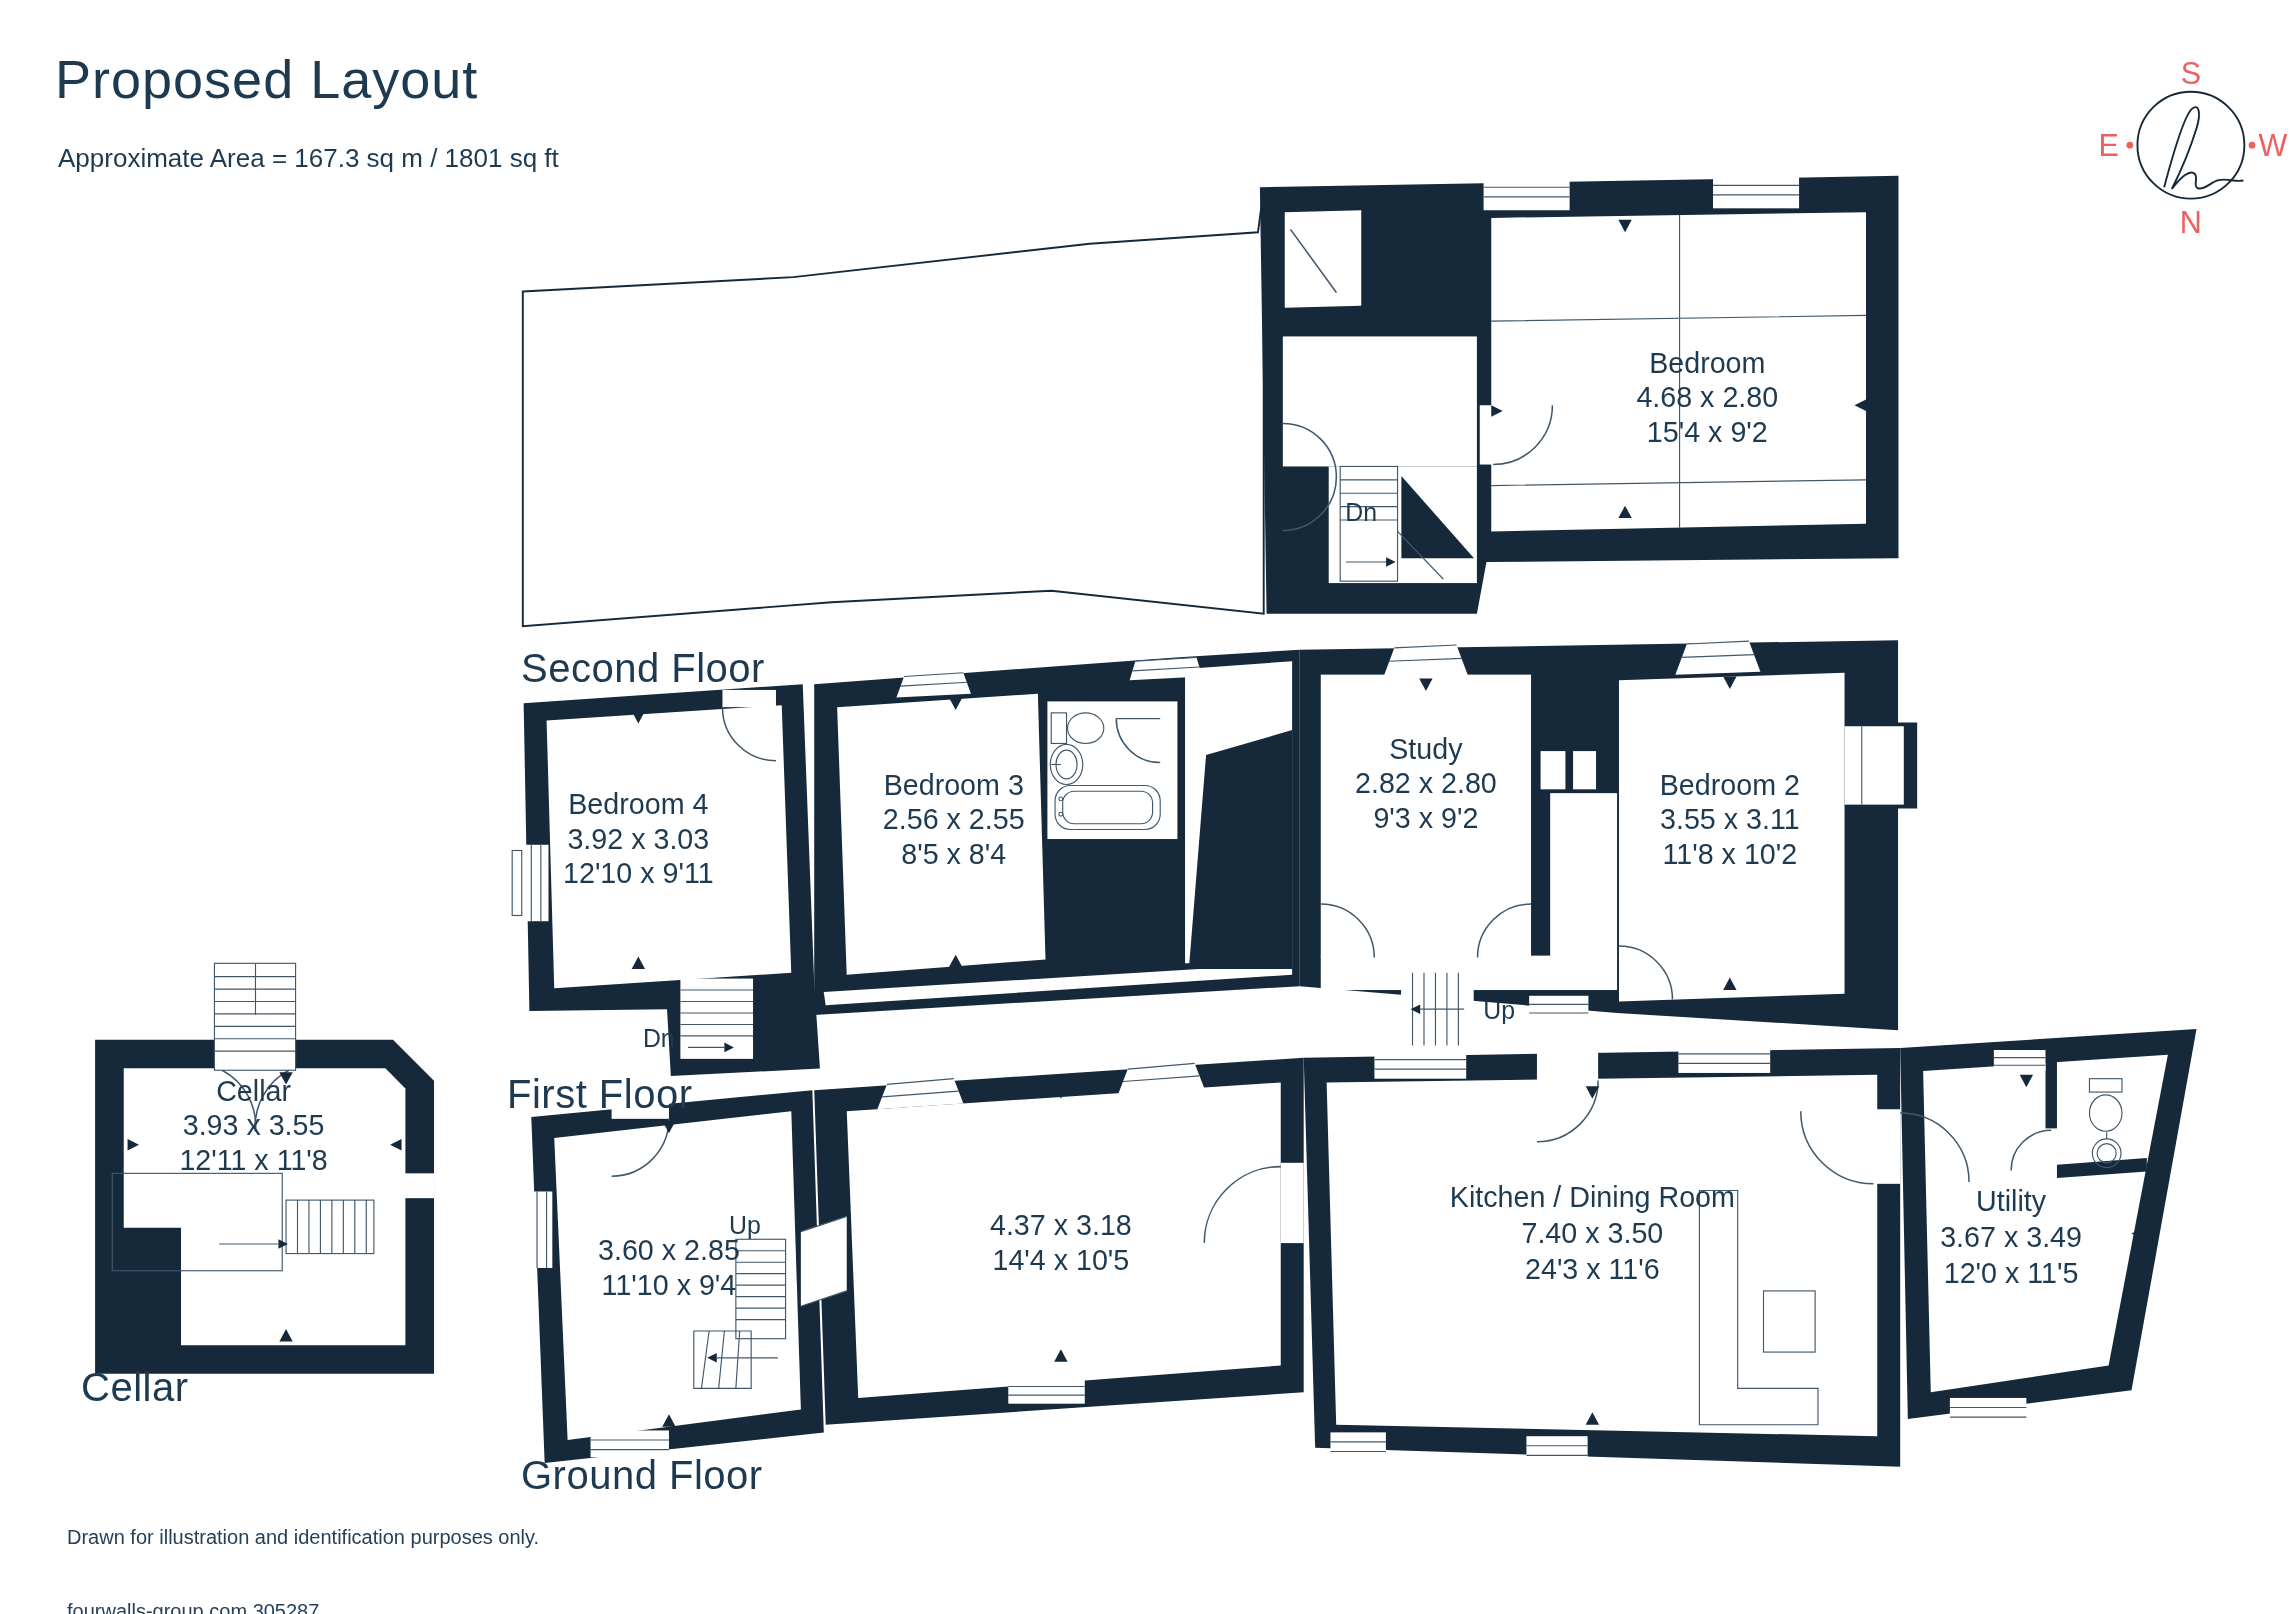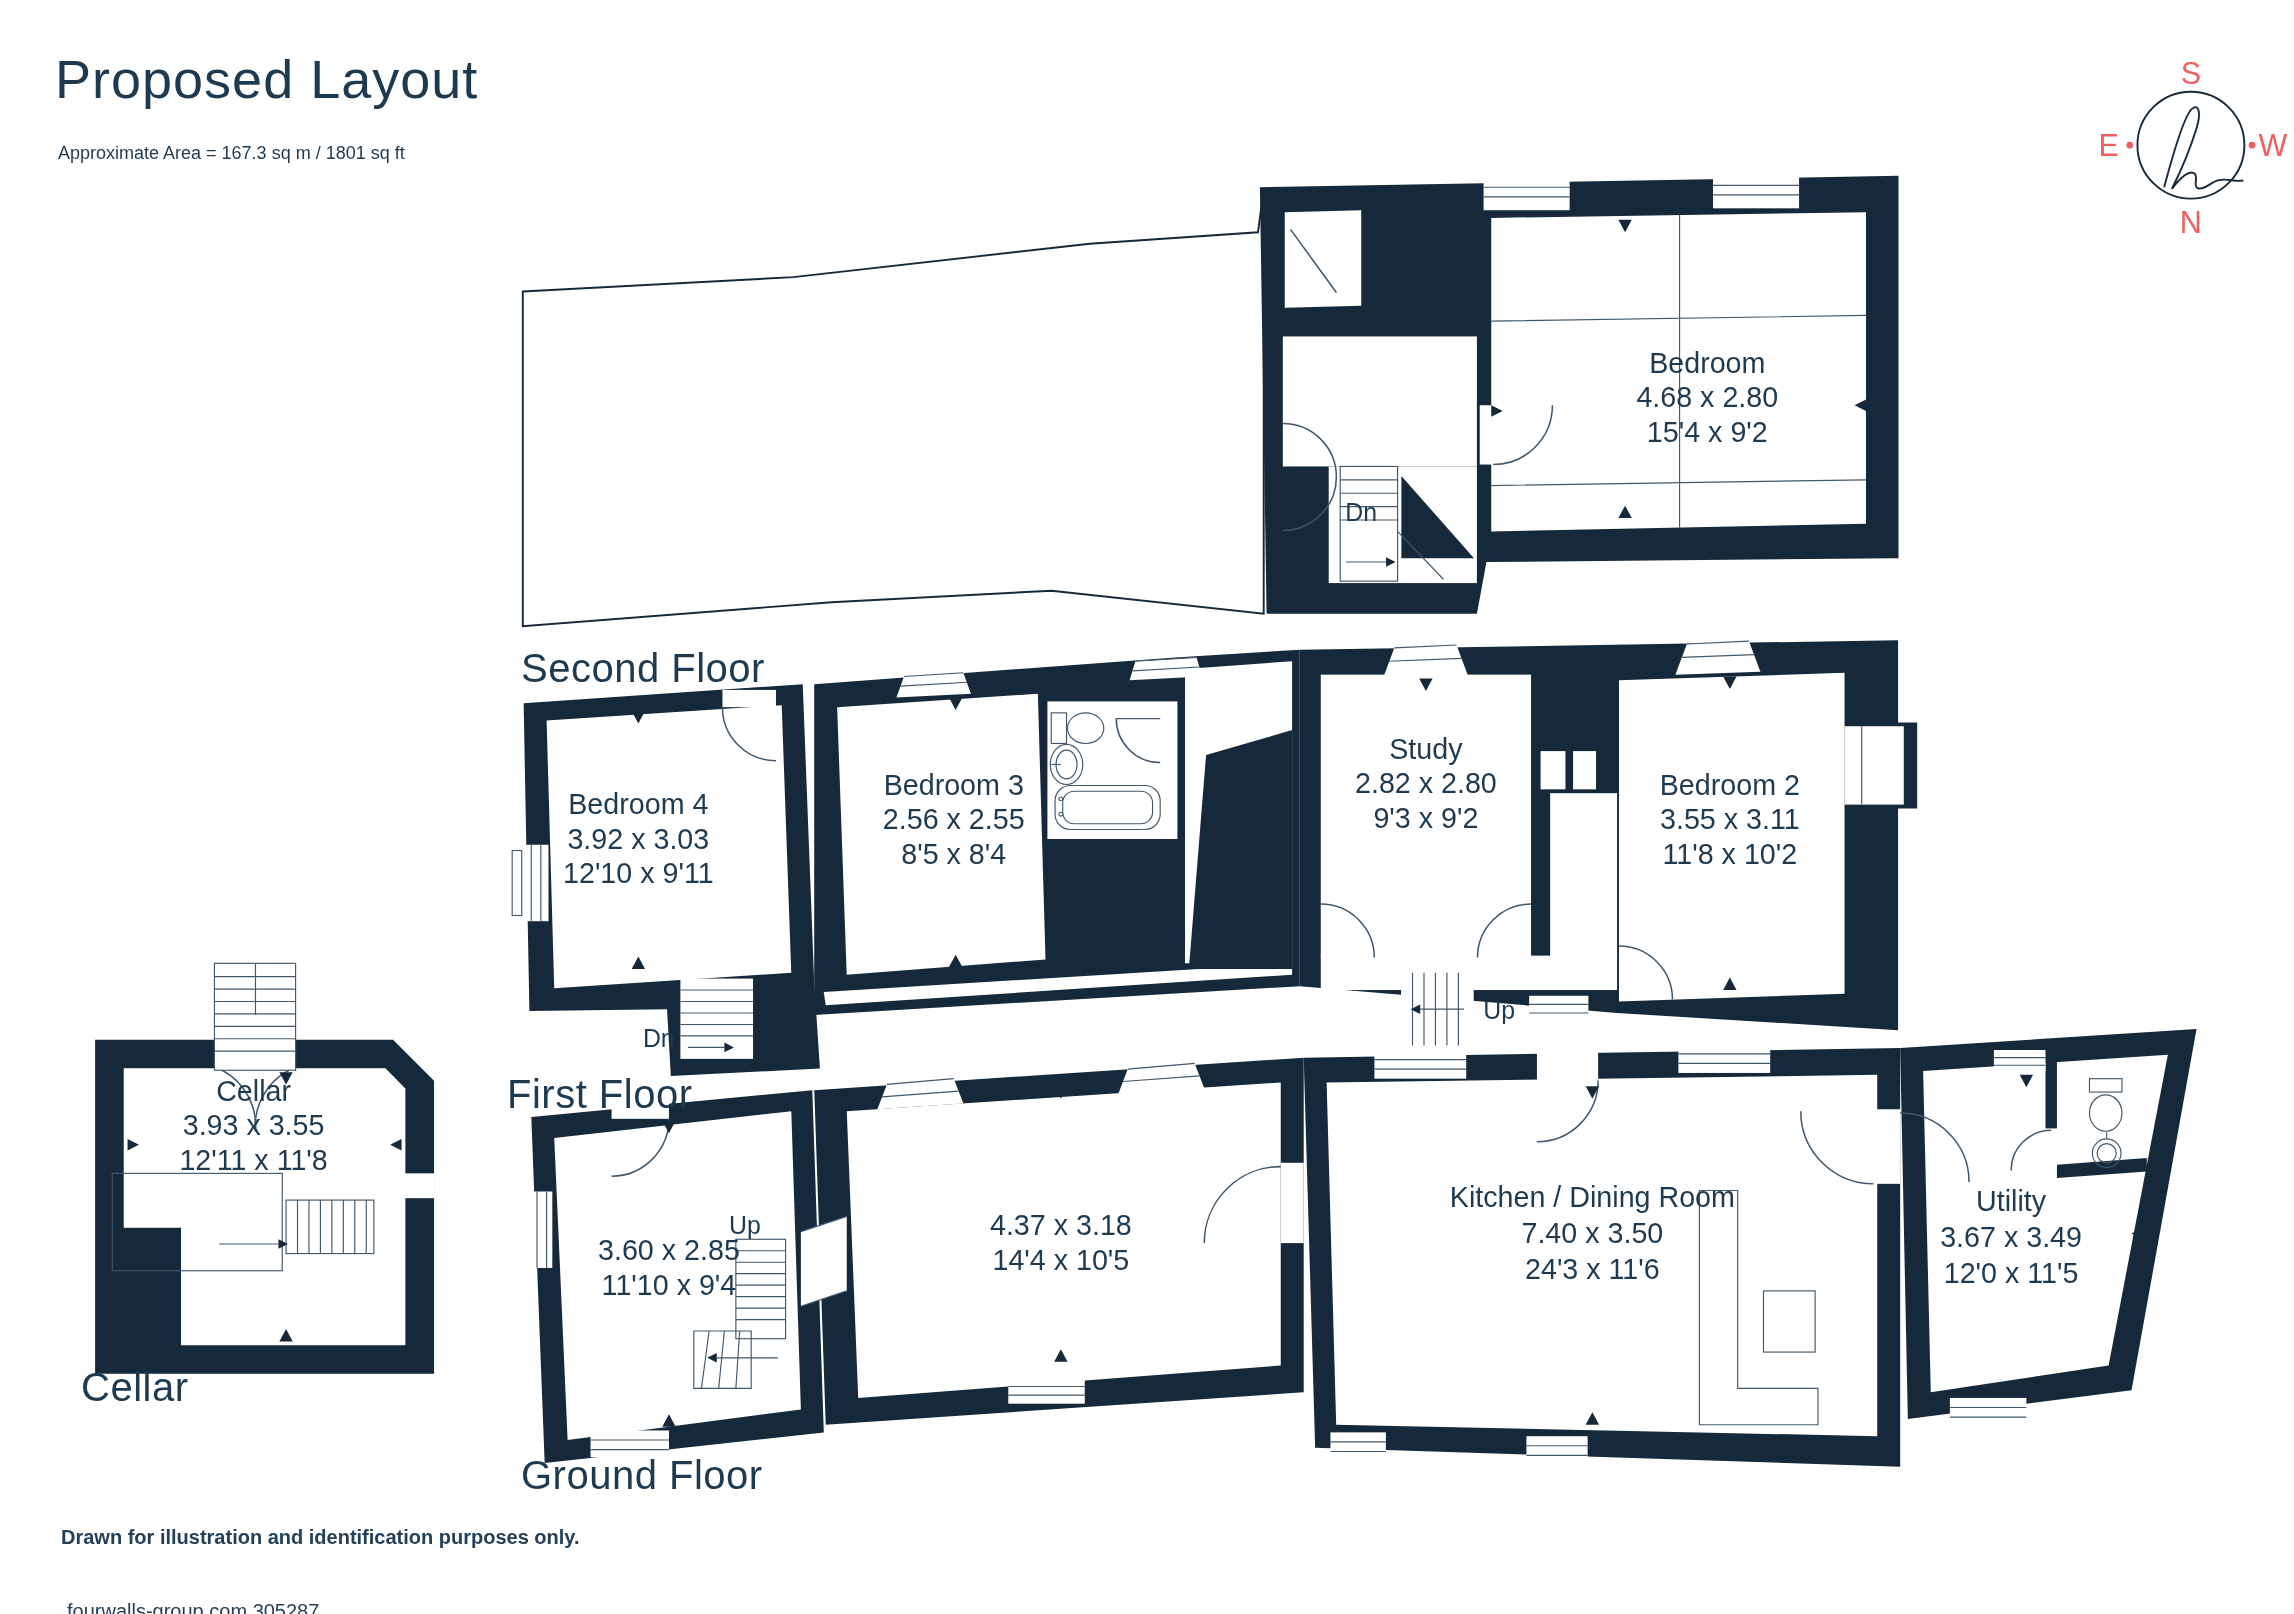--- a/index.html
+++ b/index.html
@@ -2,28 +2,28 @@
 <html><head>
 <meta charset="utf-8">
 <style>
   html,body{margin:0;padding:0;}
   body{
     width:2294px;height:1614px;position:relative;background:#ffffff;
     font-family:"Liberation Sans", sans-serif;color:#1E3A51;overflow:hidden;
   }
   .abs{position:absolute;}
   #page-title{left:55px;top:48px;font-size:54px;letter-spacing:1px;}
-  #page-subtitle{left:58px;top:143px;font-size:18px;}
+  #page-subtitle{left:58px;top:143px;font-size:26px;}
   .floor-label{font-size:40px;letter-spacing:0.5px;}
   #label-second{left:521px;top:646px;}
   #label-first{left:507px;top:1044px;margin-top:28px;}
   #label-ground{left:521px;top:1453px;}
   #label-cellar{left:81px;top:1365px;}
   .footer-line{font-size:20px;color:#25415a;}
-  #footer-1{left:61px;top:1526px;font-weight:bold;}
+  #footer-1{left:67px;top:1526px;}
   #footer-2{left:67px;top:1600px;}
   svg{position:absolute;overflow:visible;}
   .w{fill:#16293A;stroke:none;}
   .r{fill:#ffffff;stroke:none;}
   .ln{stroke:#41586C;stroke-width:1.6;fill:none;}
   .lt{stroke:#41586C;stroke-width:1.2;fill:none;}
   .lw{stroke:#16293A;stroke-width:2;fill:none;}
   .tick{fill:#16293A;stroke:none;}
   text{font-family:"Liberation Sans", sans-serif;}
   .rtxt{font-size:30px;fill:#1E3A51;text-anchor:middle;}

